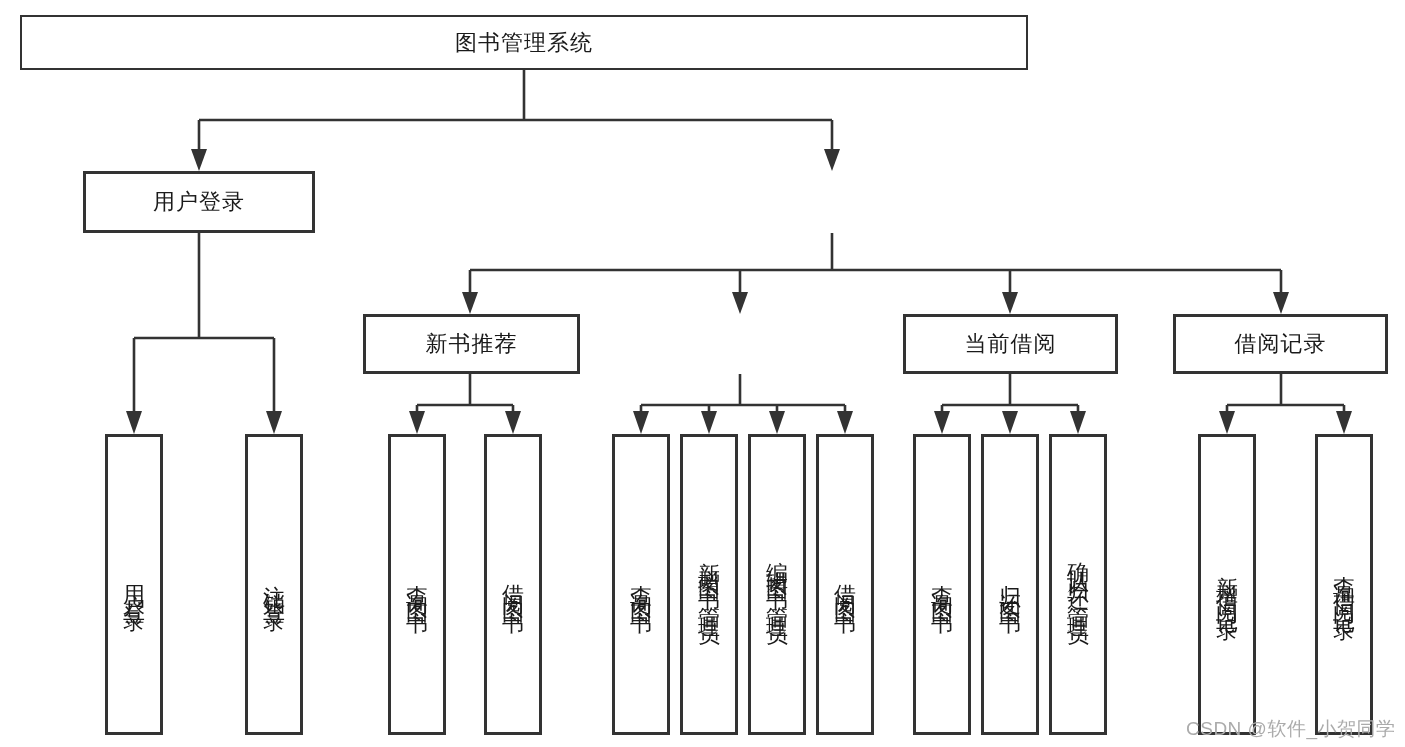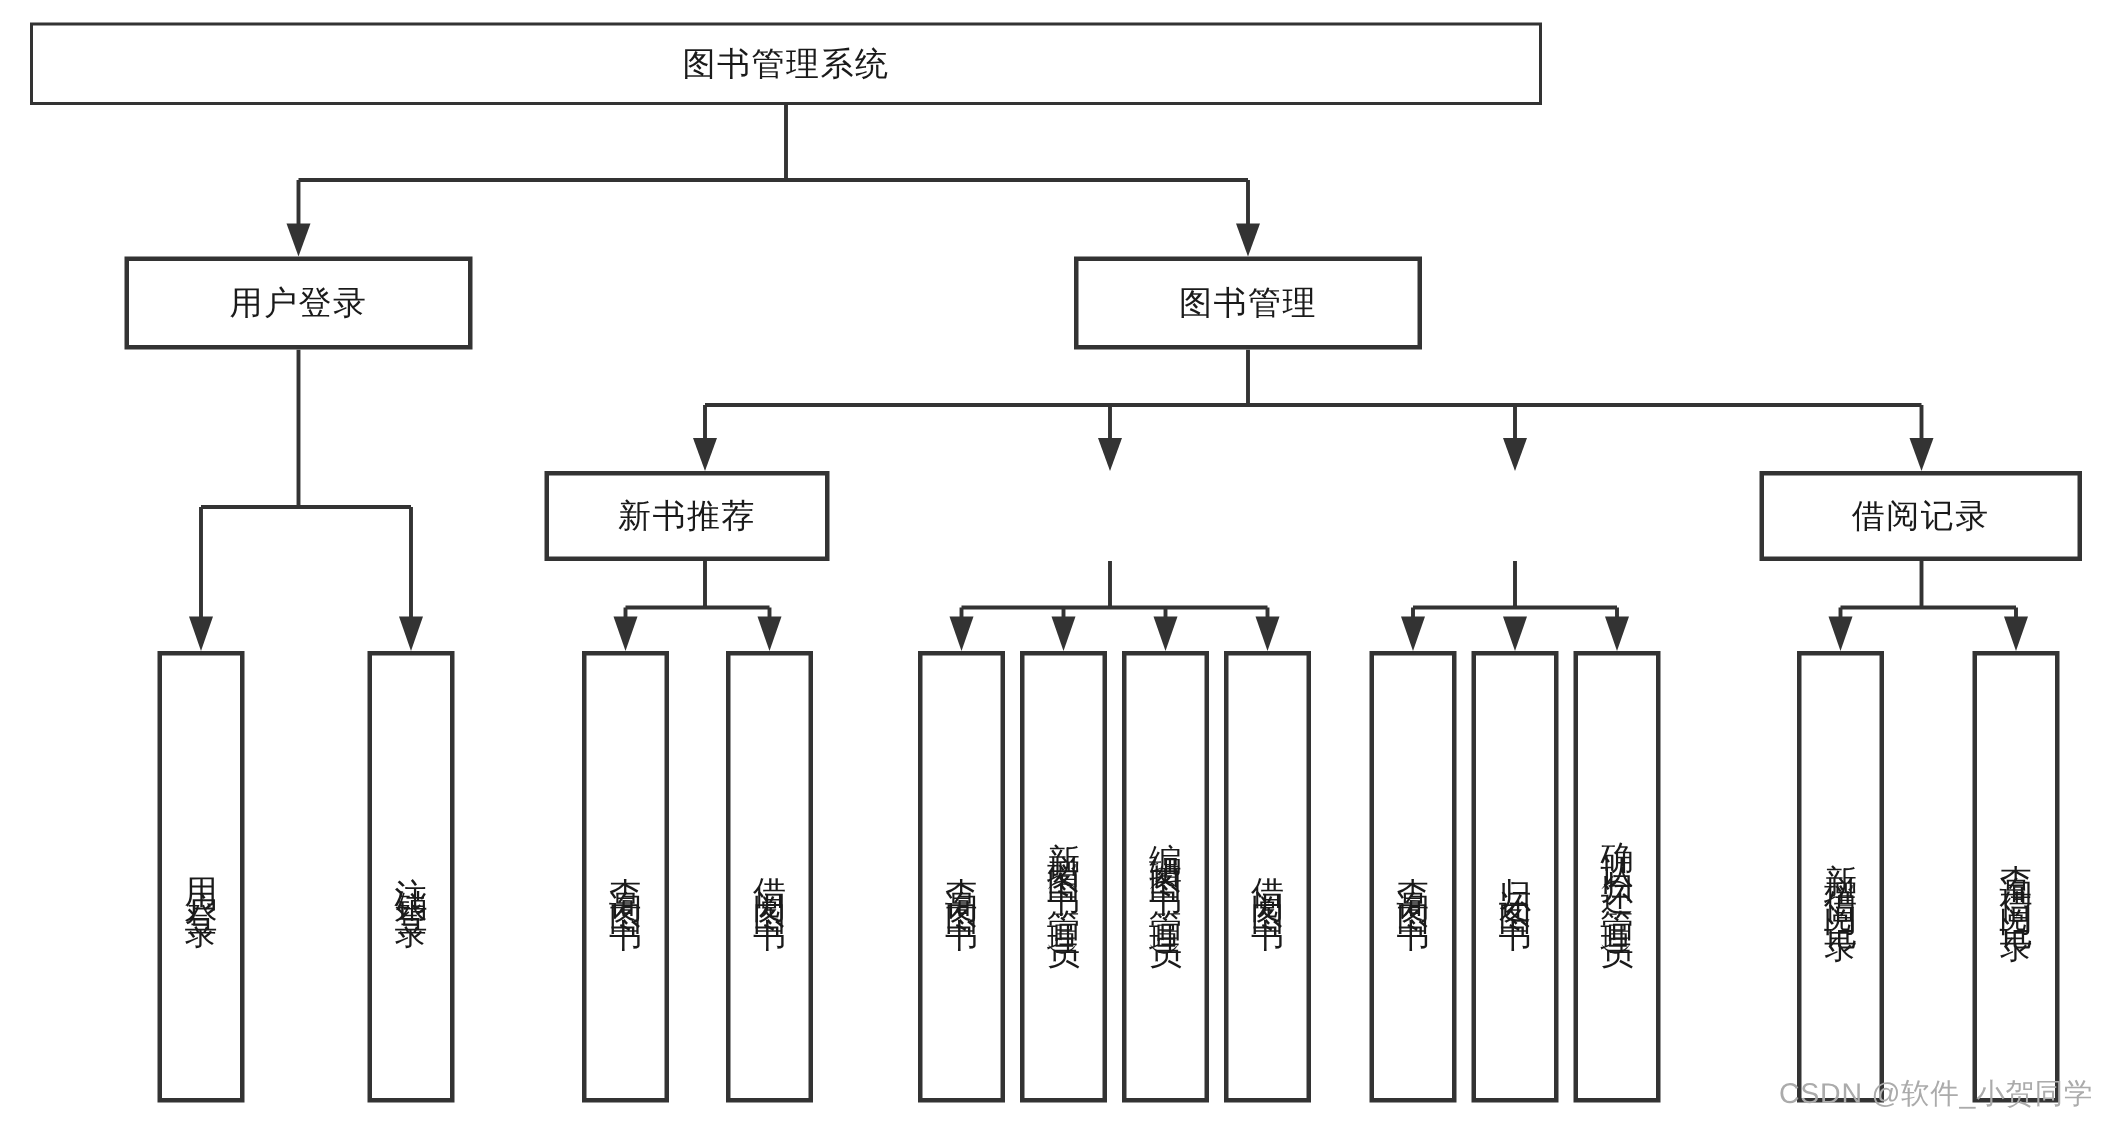--- a/index.html
+++ b/index.html
@@ -119,26 +119,26 @@
     <polygon points="1336,411 1352,411 1344,434"></polygon>
   </svg>
 
   <div class="node root" style="left:20px; top:15px; width:1008px; height:55px;text-align:right;">
     <span class="hlabel">图书管理系统</span>
   </div>
 
   <div class="node" style="left:83px; top:171px; width:232px; height:62px;">
     <span class="hlabel">用户登录</span>
   </div>
-  <div class="node" style="left:716px; top:171px; width:232px; height:62px;">
-    <span class="hlabel">图书管理</span>
+
+  <div class="node" style="left:363px; top:314px; width:217px; height:60px;">
+    <span class="hlabel">新书推荐</span>
   </div>
-
-  <div class="node" style="left:363px; top:314px; width:190px; height:60px;">
-    <span class="hlabel">新书推荐</span>
+  <div class="node" style="left:903px; top:314px; width:215px; height:60px;">
+    <span class="hlabel">当前借阅</span>
   </div>
   <div class="node" style="left:1173px; top:314px; width:215px; height:60px;">
     <span class="hlabel">借阅记录</span>
   </div>
 
   <div class="node leaf" style="left:105px; top:434px; width:58px; height:301px;">
     <span class="vlabel">用户登录</span>
   </div>
   <div class="node leaf" style="left:245px; top:434px; width:58px; height:301px;">
     <span class="vlabel">注销登录</span>

